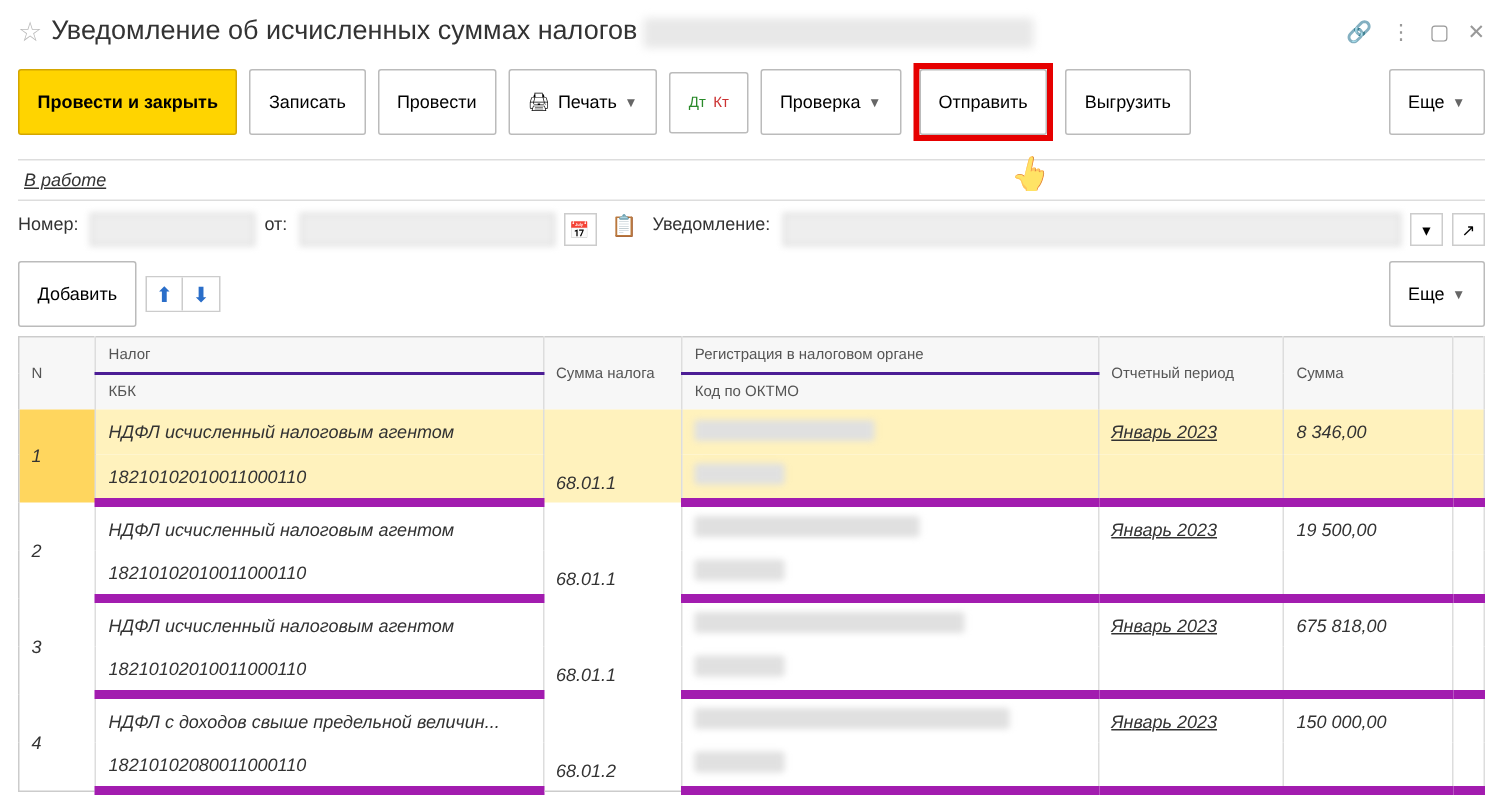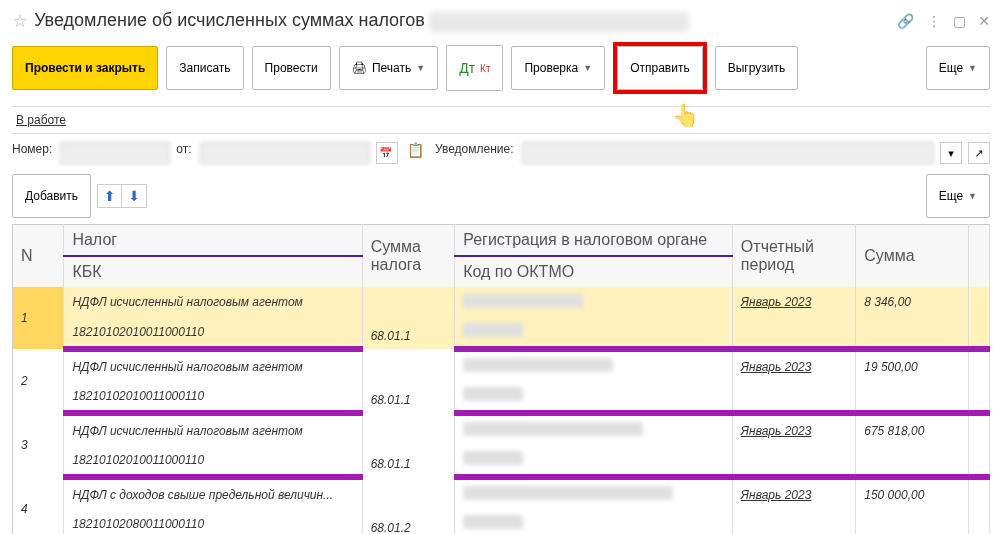--- a/index.html
+++ b/index.html
@@ -63,21 +63,21 @@
   }
   .highlight-box .btn { border: 1px solid #bbb; }
 
   .status-row {
     border-top: 1px solid #ddd;
     border-bottom: 1px solid #ddd;
     padding: 6px 4px;
     margin-bottom: 8px;
   }
   .status-link { text-decoration: underline; color: #333; }
-  .hand { position: relative; }
+  .hand { position: relative; font-style: italic; }
   .hand::after {
     content: "👆";
     position: absolute;
     left: 660px;
     top: -4px;
     font-size: 22px;
     filter: sepia(1) saturate(3) hue-rotate(-10deg);
     opacity: 0.9;
   }
 
@@ -134,21 +134,21 @@
   table.grid th, table.grid td {
     border-right: 1px solid #ddd;
     padding: 6px 8px;
     text-align: left;
     font-weight: normal;
     vertical-align: middle;
   }
   table.grid thead th {
     background: #f7f7f7;
     color: #555;
-    font-size: 16px;
+    font-size: 10px;
   }
   table.grid thead tr.sub th {
     border-top: 2px solid #4c1d95;
   }
   table.grid tbody tr { height: 30px; }
   table.grid tbody tr td { border-bottom: none; font-style: italic; }
   table.grid tbody tr.divider td { border-bottom: 6px solid #a21caf; }
   .col-n { width: 50px; text-align: right; padding-right: 12px; }
   .col-tax { width: 290px; }
   .col-acc { width: 90px; }
@@ -212,21 +212,21 @@
       </button>
     <button class="btn">
         <span>Провести</span>
       </button>
     <button class="btn">
         <span>🖨</span>
         <span>Печать</span>
         <span class="caret">▼</span>
       </button>
     <button class="btn">
-        <span style="color:#2a8a2a;font-size:14px;">Дт</span>
+        <span style="color:#2a8a2a;font-size:10px;">Дт</span>
         <span style="color:#c33;font-size:10px;">Кт</span>
       </button>
     <button class="btn">
         <span>Проверка</span>
         <span class="caret">▼</span>
       </button>
     <span class="highlight-box">
       <button class="btn">
           <span>Отправить</span>
         </button>

